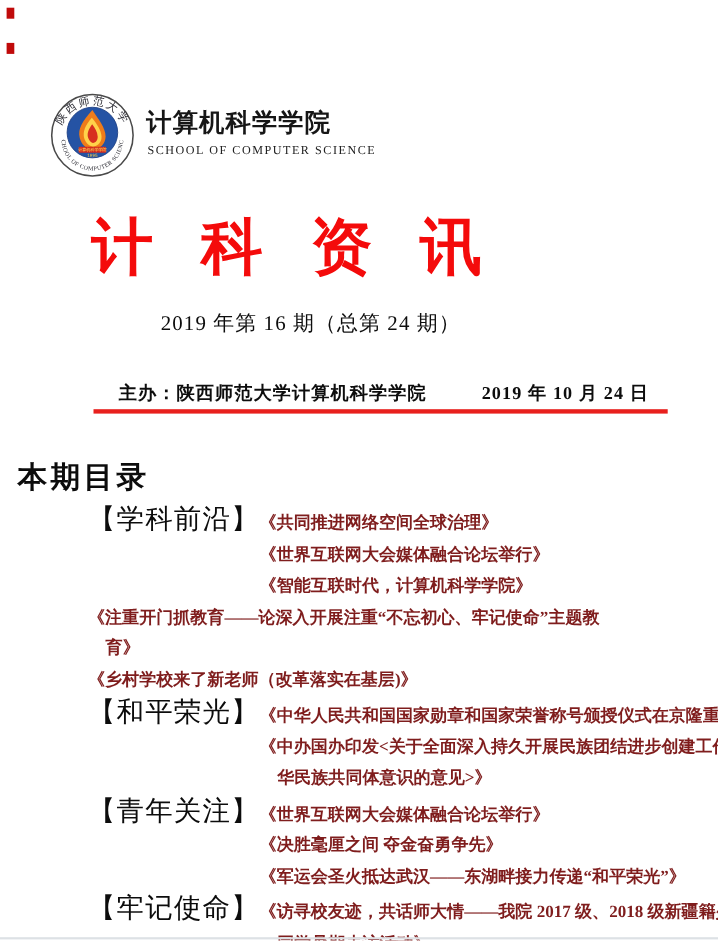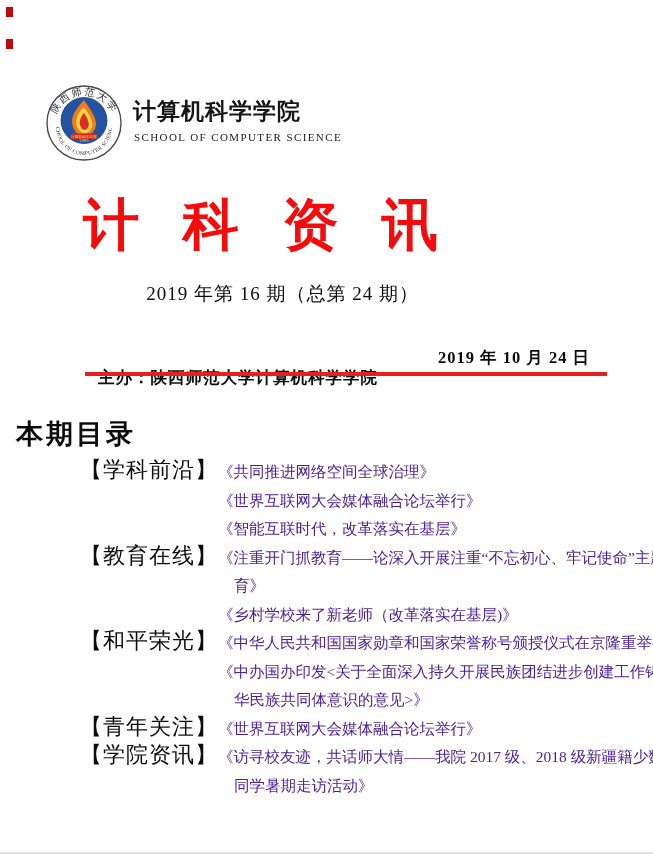--- a/index.html
+++ b/index.html
@@ -19,35 +19,35 @@
   
   .logo-wrap{left:45px;top:83px;width:78px;height:80px;}
   .org-cn{left:133px;top:96px;font-size:23px;font-weight:700;color:#161616;letter-spacing:1px;white-space:nowrap;}
   .org-en{left:134px;top:131px;font-size:11px;font-family:"Liberation Serif",serif;color:#222;letter-spacing:1.4px;white-space:nowrap;}
 
   
   .main-title{left:0;top:188px;width:529px;text-align:center;
     font-size:56px;font-weight:600;letter-spacing:8px;word-spacing:12px;white-space:nowrap;}
   .issue-line{left:0;top:281px;width:565px;text-align:center;
     font-family:"Liberation Serif",serif;font-size:19px;color:#0d0d0d;letter-spacing:1px;}
-  .publisher{left:98px;top:347px;font-family:Liberation Sans, sans-serif;
-    font-size:16.5px;font-weight:600;color:#0d0d0d;letter-spacing:1px;white-space:nowrap;margin-top:20px;}
+  .publisher{left:108px;top:347px;font-family:Liberation Sans, sans-serif;
+    font-size:16.5px;font-weight:600;color:#0d0d0d;letter-spacing:1px;white-space:nowrap;}
   .pub-date{right:63px;top:347px;font-family:"Liberation Serif",serif;
     font-size:16.5px;font-weight:600;color:#0d0d0d;letter-spacing:1px;white-space:nowrap;margin-left:36px;}
   .red-rule{left:85px;top:372px;width:522px;height:4px;}
 
   
   .toc-heading{left:16px;top:416px;width:653px;text-align:left;
     font-size:27px;font-weight:700;color:#0c0c0c;letter-spacing:3px;}
   .toc{left:80px;top:458px;width:535px;}
   .toc-section{display:flex;align-items:baseline;}
-  .toc-label{flex:0 0 123px;font-family:Liberation Mono, monospace;font-size:22px;
+  .toc-label{flex:0 0 123px;font-family:Liberation Sans, sans-serif;font-size:25px;
     letter-spacing:1px;color:#0c0c0c;line-height:28.5px;white-space:nowrap;}
   .toc-articles{flex:1;font-family:"Liberation Serif",serif;font-size:15.5px;
-    font-weight:400;color:#4c1d95;line-height:28.5px;}
+    font-weight:700;color:#7f1d1d;line-height:28.5px;}
   .toc-line{white-space:nowrap;}
   .toc-line.cont{padding-left:16px;}
 
   .page-bottom-edge{left:0;top:852px;width:653px;height:2px;background:#dde1e5;}
 
   
   .seal-arc{font-family:"Liberation Serif",serif;}
 </style>
 </head>
 <body>
@@ -88,47 +88,48 @@
 <div class="abs pub-date">2019 年 10 月 24 日</div>
 <div class="abs red-rule" id="red-rule" style="background: rgb(232, 32, 29);"></div>
 
 <div class="abs toc-heading">本期目录</div>
 <div class="abs toc" id="toc-sections">
     <div class="toc-section">
       <div class="toc-label">【学科前沿】</div>
       <div class="toc-articles">
         <div class="toc-line">《共同推进网络空间全球治理》</div>
         <div class="toc-line">《世界互联网大会媒体融合论坛举行》</div>
-        <div class="toc-line">《智能互联时代，改革落实在基层》</div>
+        <div class="toc-line">《智能互联时代，计算机科学学院》</div>
       </div>
     </div>
     <div class="toc-section">
-      <div class="toc-label">【教育在线】</div>
       <div class="toc-articles">
         <div class="toc-line">《注重开门抓教育——论深入开展注重“不忘初心、牢记使命”主题教</div>
         <div class="toc-line cont">育》</div>
         <div class="toc-line">《乡村学校来了新老师（改革落实在基层)》</div>
       </div>
     </div>
     <div class="toc-section">
       <div class="toc-label">【和平荣光】</div>
       <div class="toc-articles">
         <div class="toc-line">《中华人民共和国国家勋章和国家荣誉称号颁授仪式在京隆重举行》</div>
         <div class="toc-line">《中办国办印发&lt;关于全面深入持久开展民族团结进步创建工作铸牢中</div>
         <div class="toc-line cont">华民族共同体意识的意见&gt;》</div>
       </div>
     </div>
     <div class="toc-section">
       <div class="toc-label">【青年关注】</div>
       <div class="toc-articles">
         <div class="toc-line">《世界互联网大会媒体融合论坛举行》</div>
+        <div class="toc-line">《决胜毫厘之间  夺金奋勇争先》</div>
+        <div class="toc-line">《军运会圣火抵达武汉——东湖畔接力传递“和平荣光”》</div>
       </div>
     </div>
     <div class="toc-section">
-      <div class="toc-label">【学院资讯】</div>
+      <div class="toc-label">【牢记使命】</div>
       <div class="toc-articles">
         <div class="toc-line">《访寻校友迹，共话师大情——我院 2017 级、2018 级新疆籍少数民族</div>
         <div class="toc-line cont">同学暑期走访活动》</div>
       </div>
     </div>
   </div>
 
 <div class="abs page-bottom-edge"></div>
 
 </body></html>

